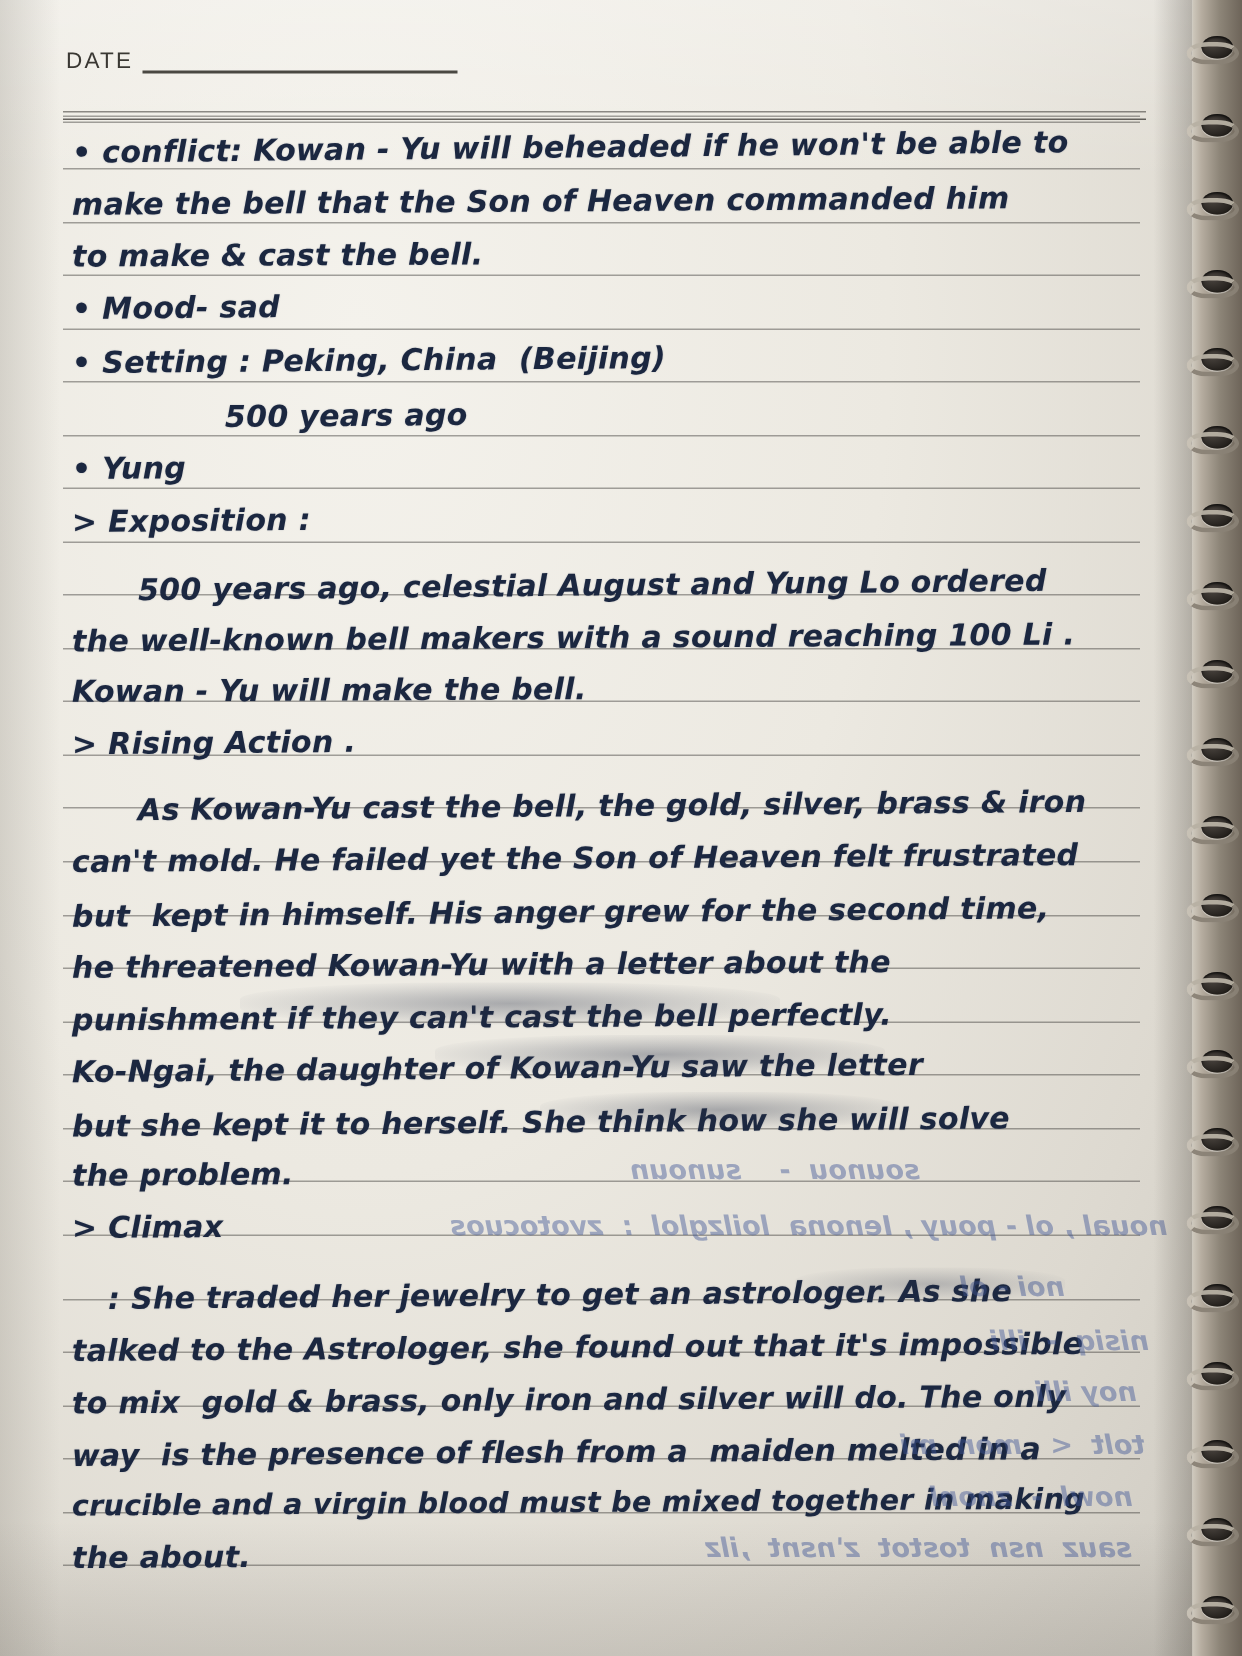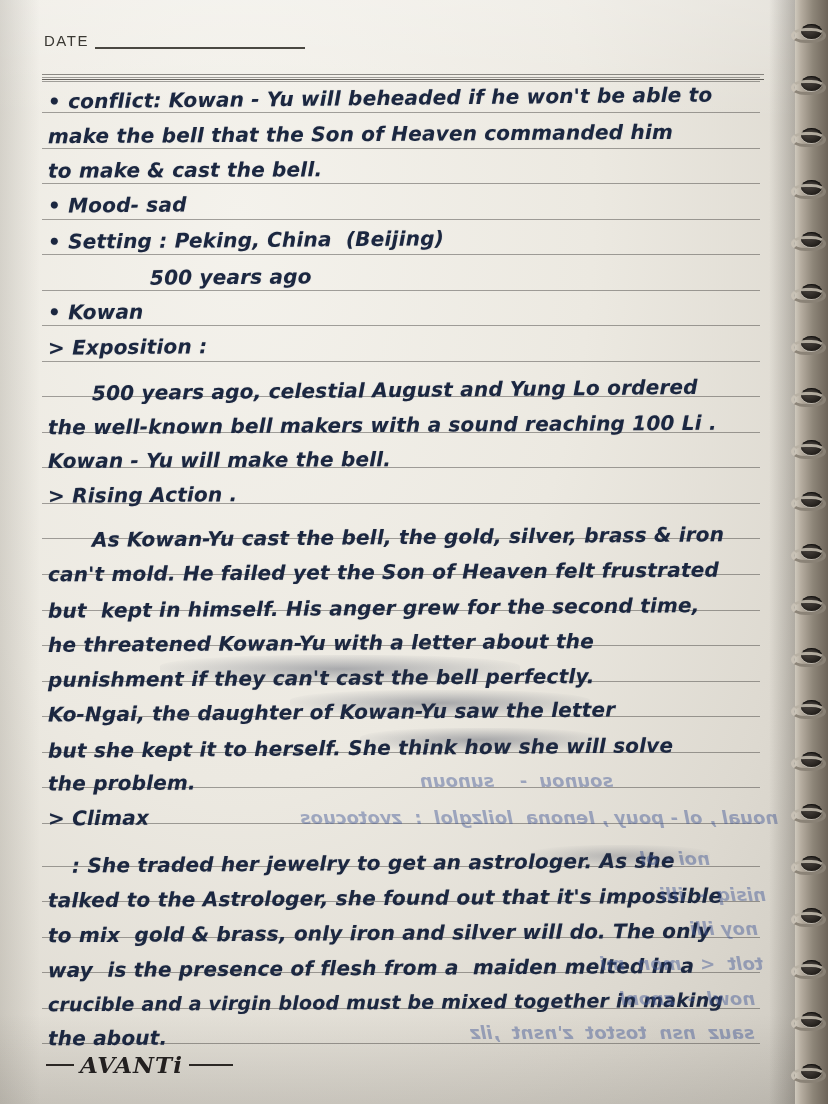--- a/index.html
+++ b/index.html
@@ -195,21 +195,21 @@
     <span class="date-line"></span>
   </div>
   <div class="top-double" style="top:74px;"></div>
 
   <div class="hw ink" style="left:48px;  top:86px;  font-size:20px; transform:rotate(-0.6deg);">• conflict: Kowan - Yu will beheaded if he won't be able to</div>
   <div class="hw ink" style="left:48px;  top:122px; font-size:20px; transform:rotate(-0.4deg);">make the bell that the Son of Heaven commanded him</div>
   <div class="hw ink" style="left:48px;  top:158px; font-size:20px; transform:rotate(-0.3deg);">to make &amp; cast the bell.</div>
   <div class="hw ink" style="left:48px;  top:193px; font-size:20px; transform:rotate(-0.5deg);">• Mood- sad</div>
   <div class="hw ink" style="left:48px;  top:228px; font-size:20px; transform:rotate(-0.5deg);">• Setting : Peking, China  (Beijing)</div>
   <div class="hw ink" style="left:150px; top:265px; font-size:20px; transform:rotate(-0.5deg);">500 years ago</div>
-  <div class="hw ink" style="left:48px;  top:300px; font-size:20px; transform:rotate(-0.4deg);">• Kowan</div>
+  <div class="hw ink" style="left:48px;  top:300px; font-size:20px; transform:rotate(-0.4deg);">• Yung</div>
   <div class="hw ink" style="left:48px;  top:335px; font-size:20px; transform:rotate(-0.6deg);">&gt; Exposition :</div>
   <div class="hw ink" style="left:92px;  top:378px; font-size:20px; transform:rotate(-0.6deg);">500 years ago, celestial August and Yung Lo ordered</div>
   <div class="hw ink" style="left:48px;  top:413px; font-size:20px; transform:rotate(-0.4deg);">the well-known bell makers with a sound reaching 100 Li .</div>
   <div class="hw ink" style="left:48px;  top:448px; font-size:20px; transform:rotate(-0.3deg);">Kowan - Yu will make the bell.</div>
   <div class="hw ink" style="left:48px;  top:483px; font-size:20px; transform:rotate(-0.5deg);">&gt; Rising Action .</div>
   <div class="hw ink" style="left:92px;  top:525px; font-size:20px; transform:rotate(-0.5deg);">As Kowan-Yu cast the bell, the gold, silver, brass &amp; iron</div>
   <div class="hw ink" style="left:48px;  top:560px; font-size:20px; transform:rotate(-0.4deg);">can't mold. He failed yet the Son of Heaven felt frustrated</div>
   <div class="hw ink" style="left:48px;  top:596px; font-size:20px; transform:rotate(-0.5deg);">but  kept in himself. His anger grew for the second time,</div>
   <div class="hw ink" style="left:48px;  top:631px; font-size:20px; transform:rotate(-0.4deg);">he threatened Kowan-Yu with a letter about the</div>
   <div class="hw ink" style="left:48px;  top:666px; font-size:20px; transform:rotate(-0.4deg);">punishment if they can't cast the bell perfectly.</div>
@@ -231,25 +231,20 @@
   <div class="ghost" style="left:690px; top:918px; font-size:18px;">noy illi</div>
   <div class="ghost" style="left:600px; top:953px; font-size:18px;">tolt  &lt;   mon  mi</div>
   <div class="ghost" style="left:620px; top:988px; font-size:18px;">nowl  -  znonl</div>
   <div class="ghost" style="left:470px; top:1022px; font-size:18px;">sauz  nsn  tostot  z'nsnt  ,ilz</div>
 
   <div class="smudge" style="left:160px; top:655px; width:360px; height:28px;"></div>
   <div class="smudge" style="left:290px; top:690px; width:300px; height:26px;"></div>
   <div class="smudge" style="left:360px; top:728px; width:240px; height:24px;"></div>
   <div class="smudge" style="left:530px; top:845px; width:180px; height:22px; opacity:0.7;"></div>
 
-  <div class="brand">
-    <span class="brand-dash"></span>
-    <span class="brand-text">AVANTi</span>
-    <span class="brand-dash right"></span>
-  </div>
 
   <div class="edge-shadow"></div>
 
   <div class="binding">
     <div class="hole" style="top:24px;"></div>
     <div class="hole" style="top:76px;"></div>
     <div class="hole" style="top:128px;"></div>
     <div class="hole" style="top:180px;"></div>
     <div class="hole" style="top:232px;"></div>
     <div class="hole" style="top:284px;"></div>

